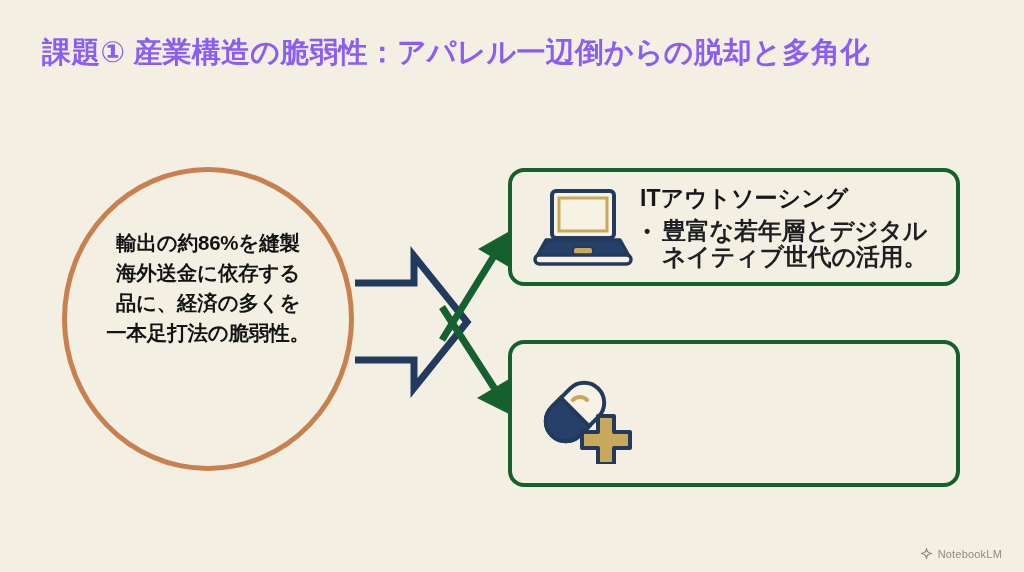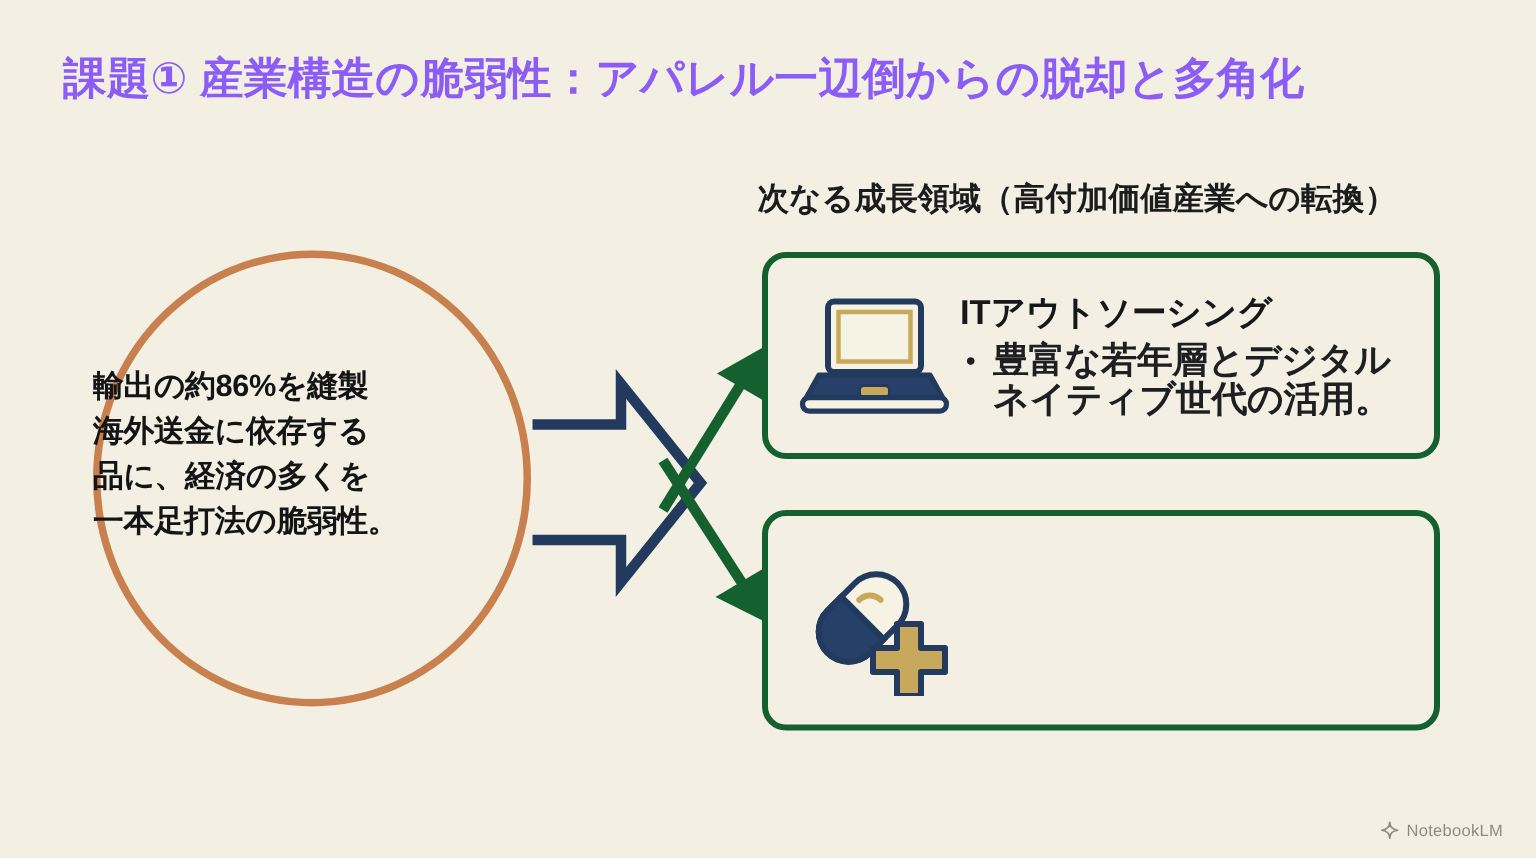--- a/index.html
+++ b/index.html
@@ -52,23 +52,23 @@
     width: 292px;
     height: 304px;
     border: 5px solid #c9804f;
     border-radius: 50%;
     background: transparent;
     box-sizing: border-box;
   }
   #problem-text {
     position: absolute;
     left: 62px;
-    top: 243px;
+    top: 228px;
     width: 292px;
-    text-align: left;
+    text-align: center;
     font-size: 20.5px;
     font-weight: bold;
     line-height: 30px;
     color: #131416;
     letter-spacing: -0.2px;
   }
   #problem-text span { display: block; }
 
   
   #arrow-layer {
@@ -83,21 +83,21 @@
   
   .card {
     position: absolute;
     left: 508px;
     width: 452px;
     border: 4px solid #14602f;
     border-radius: 16px;
     background: #f3f0e3;
     box-sizing: border-box;
   }
-  #card-it     { top: 168px; height: 138px; }
+  #card-it     { top: 168px; height: 118px; }
   #card-pharma { top: 340px; height: 147px; }
 
   .card-icon {
     position: absolute;
     left: 18px;
     top: 50%;
     transform: translateY(-50%);
     width: 106px;
     height: 100px;
   }
@@ -147,21 +147,20 @@
     letter-spacing: 0.2px;
   }
 </style>
 </head>
 <body>
 
 <div id="slide">
 
   <div id="slide-title">課題① 産業構造の脆弱性：アパレル一辺倒からの脱却と多角化</div>
 
-  <div id="branch-heading">次なる成長領域（高付加価値産業への転換）</div>
 
   <div id="problem-circle"></div>
   <div id="problem-text">
     <span>輸出の約86%を縫製</span>
     <span>海外送金に依存する</span>
     <span>品に、経済の多くを</span>
     <span>一本足打法の脆弱性。</span>
   </div>
 
   <svg id="arrow-layer" viewBox="0 0 1024 572">

